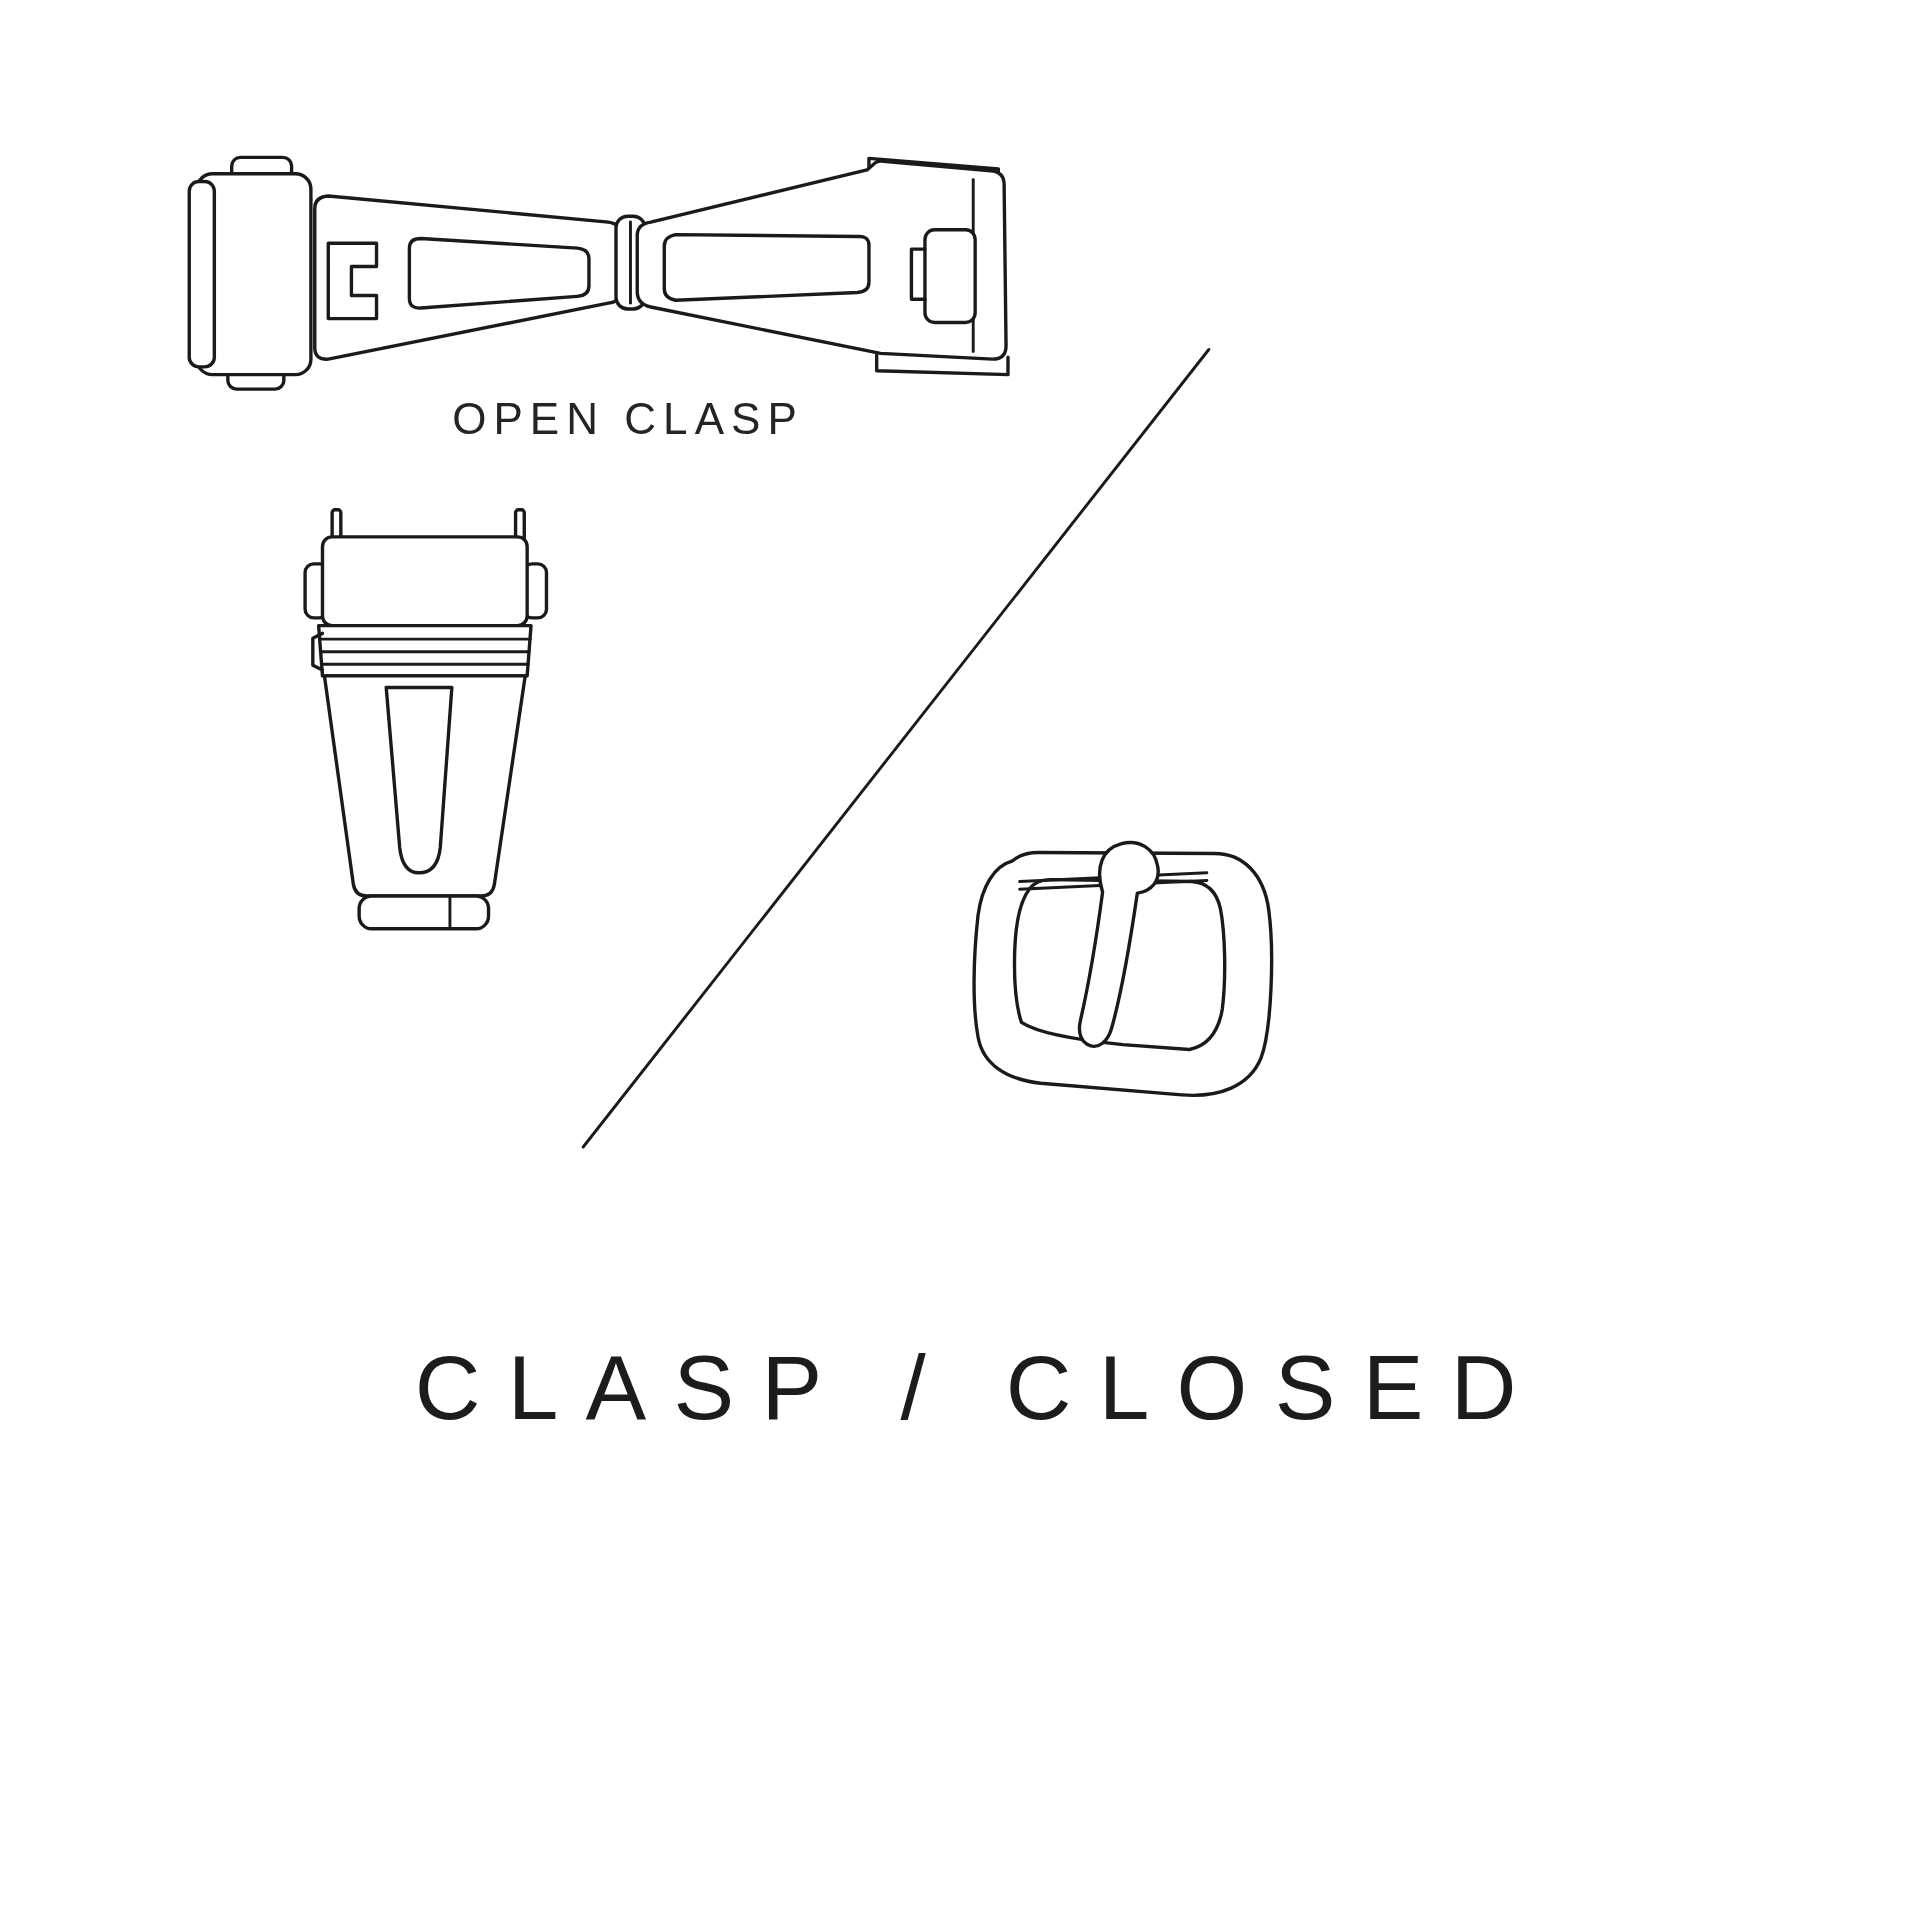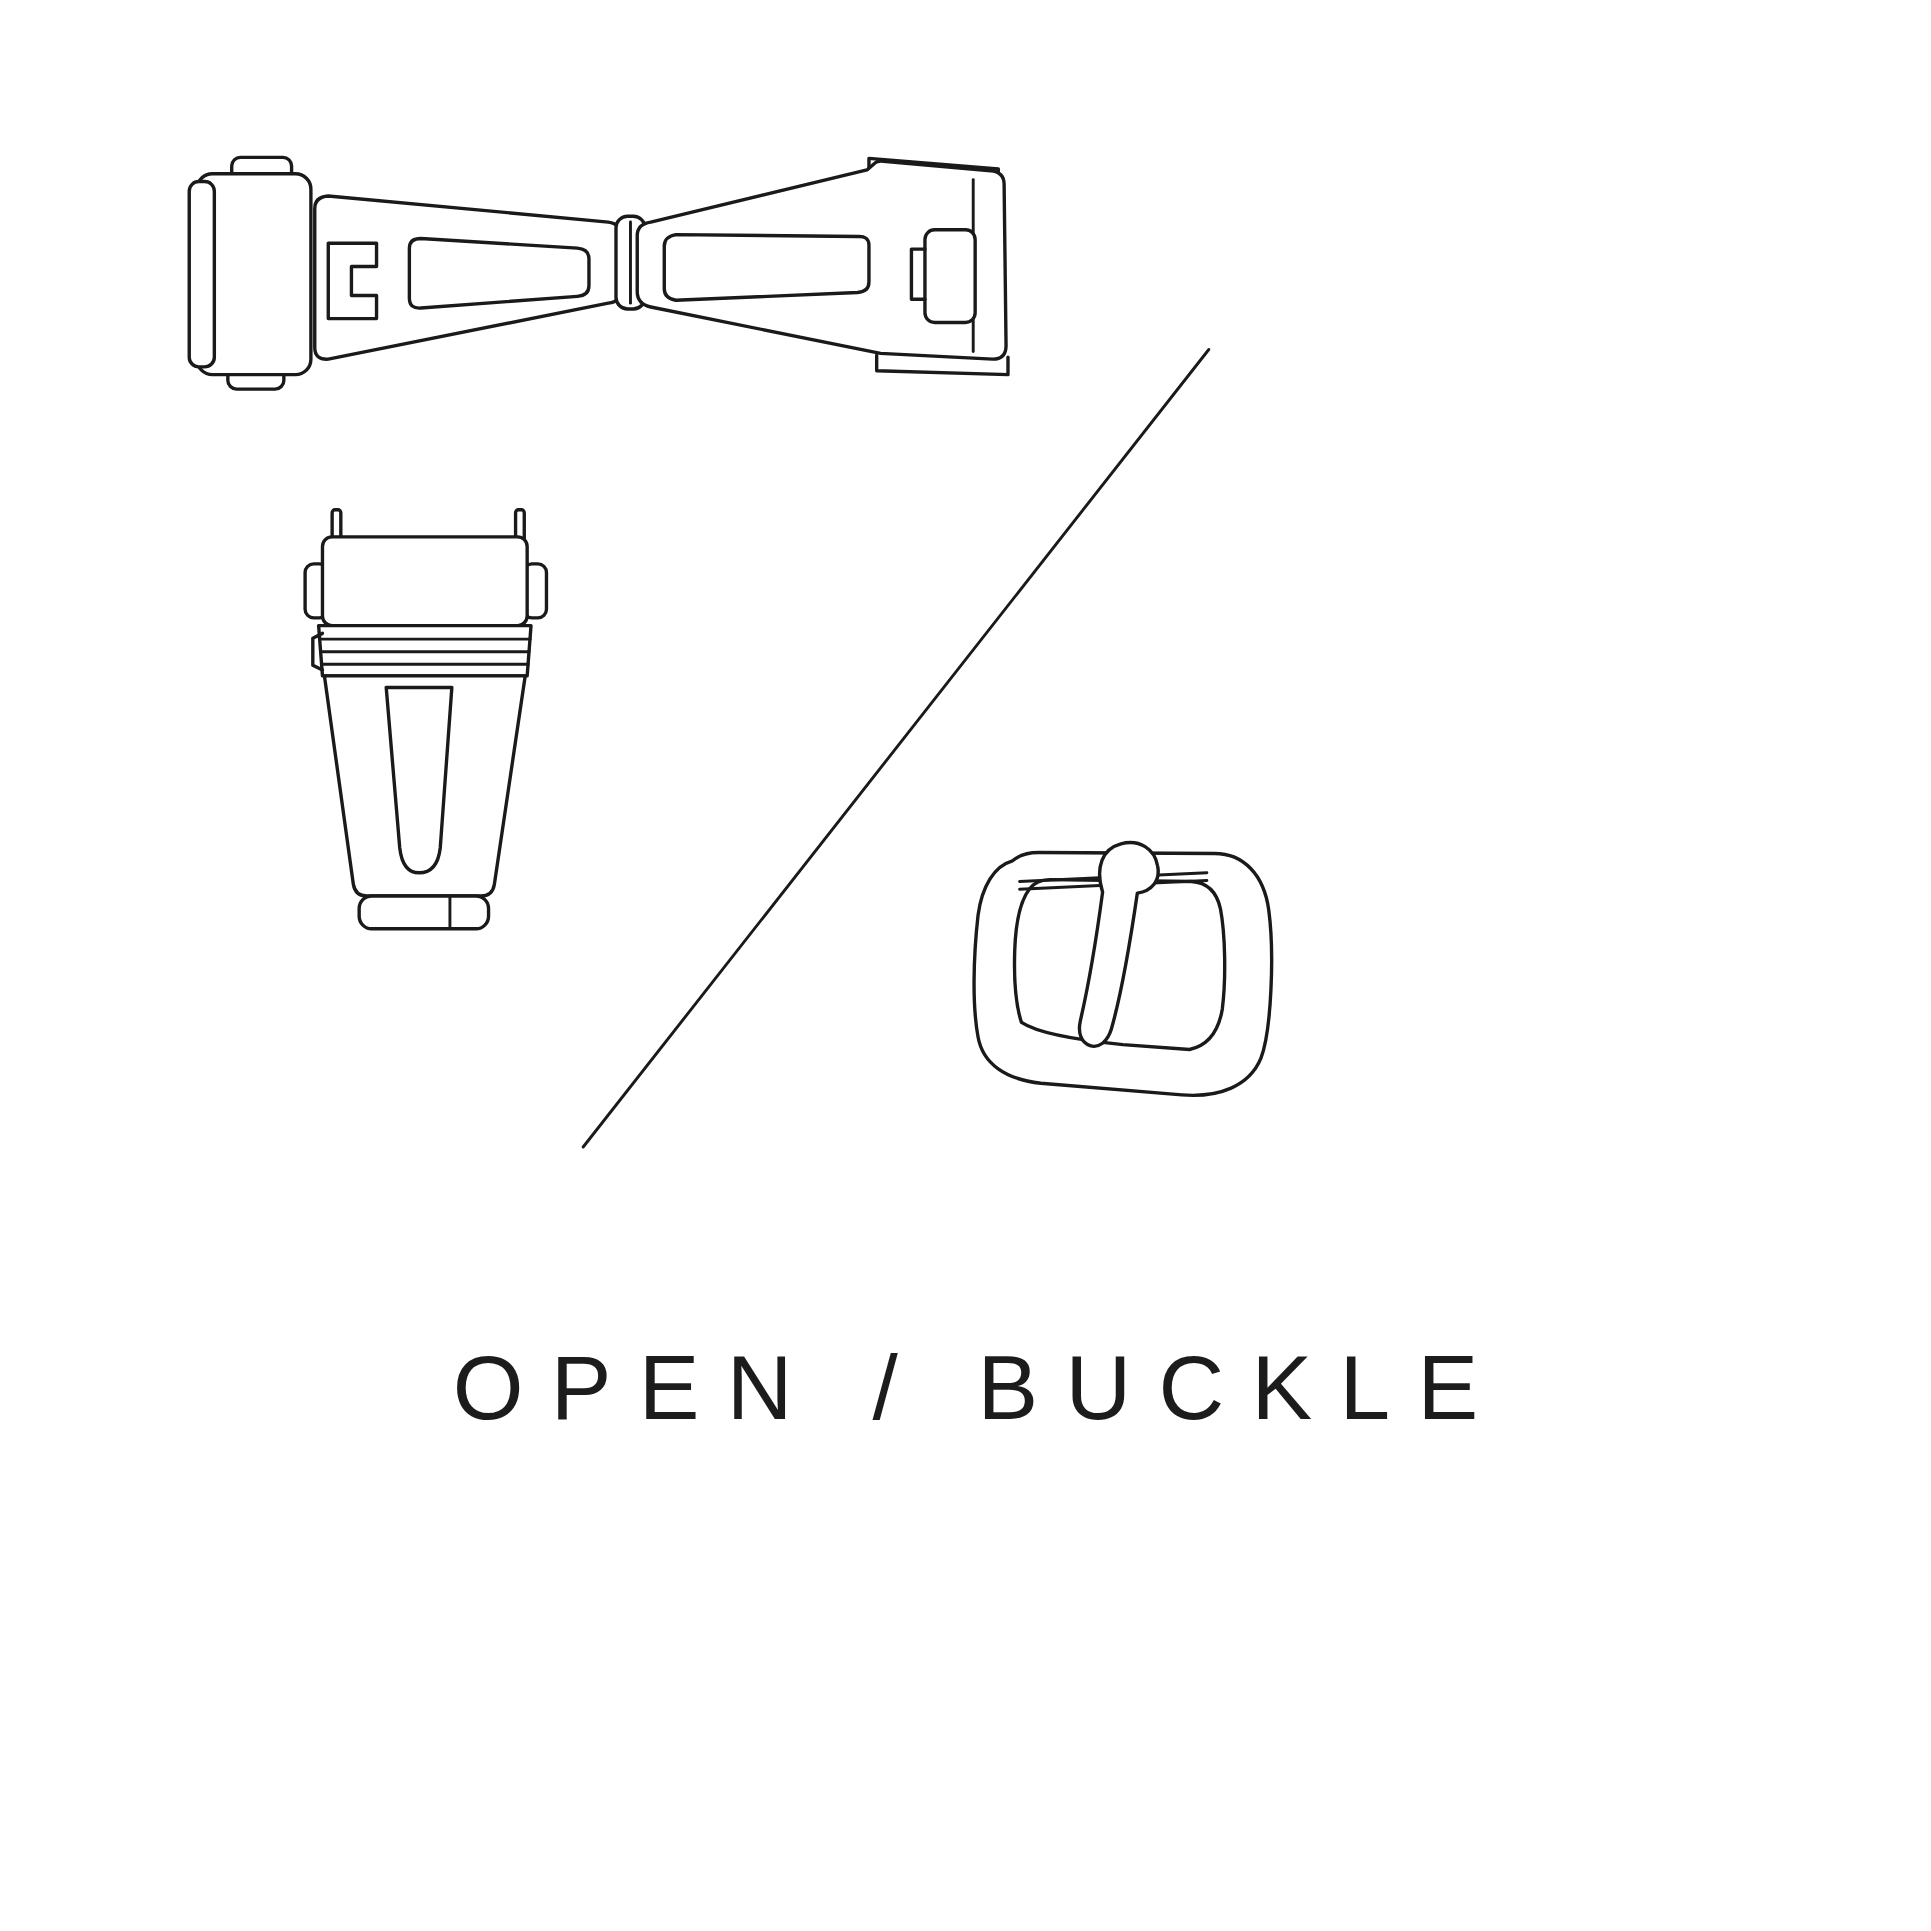--- a/index.html
+++ b/index.html
@@ -136,17 +136,18 @@
                C1134,898 1142,879 1161,874
                C1180,869 1196,879 1199,897
                C1202,912 1193,923 1178,925
                C1171,973 1162,1028 1151,1066
                C1147,1079 1138,1086 1129,1083
                C1120,1080 1116,1070 1119,1057
                C1128,1018 1136,969 1142,924 Z"></path>
     </g>
   </svg>
 
+  <div class="caption caption-open">OPEN CLASP</div>
 
-  <div class="page-title">OPEN / BUCKLE</div>
+  <div class="page-title">CLASP / CLOSED</div>
 
 </div>
 
 
 </body></html>

